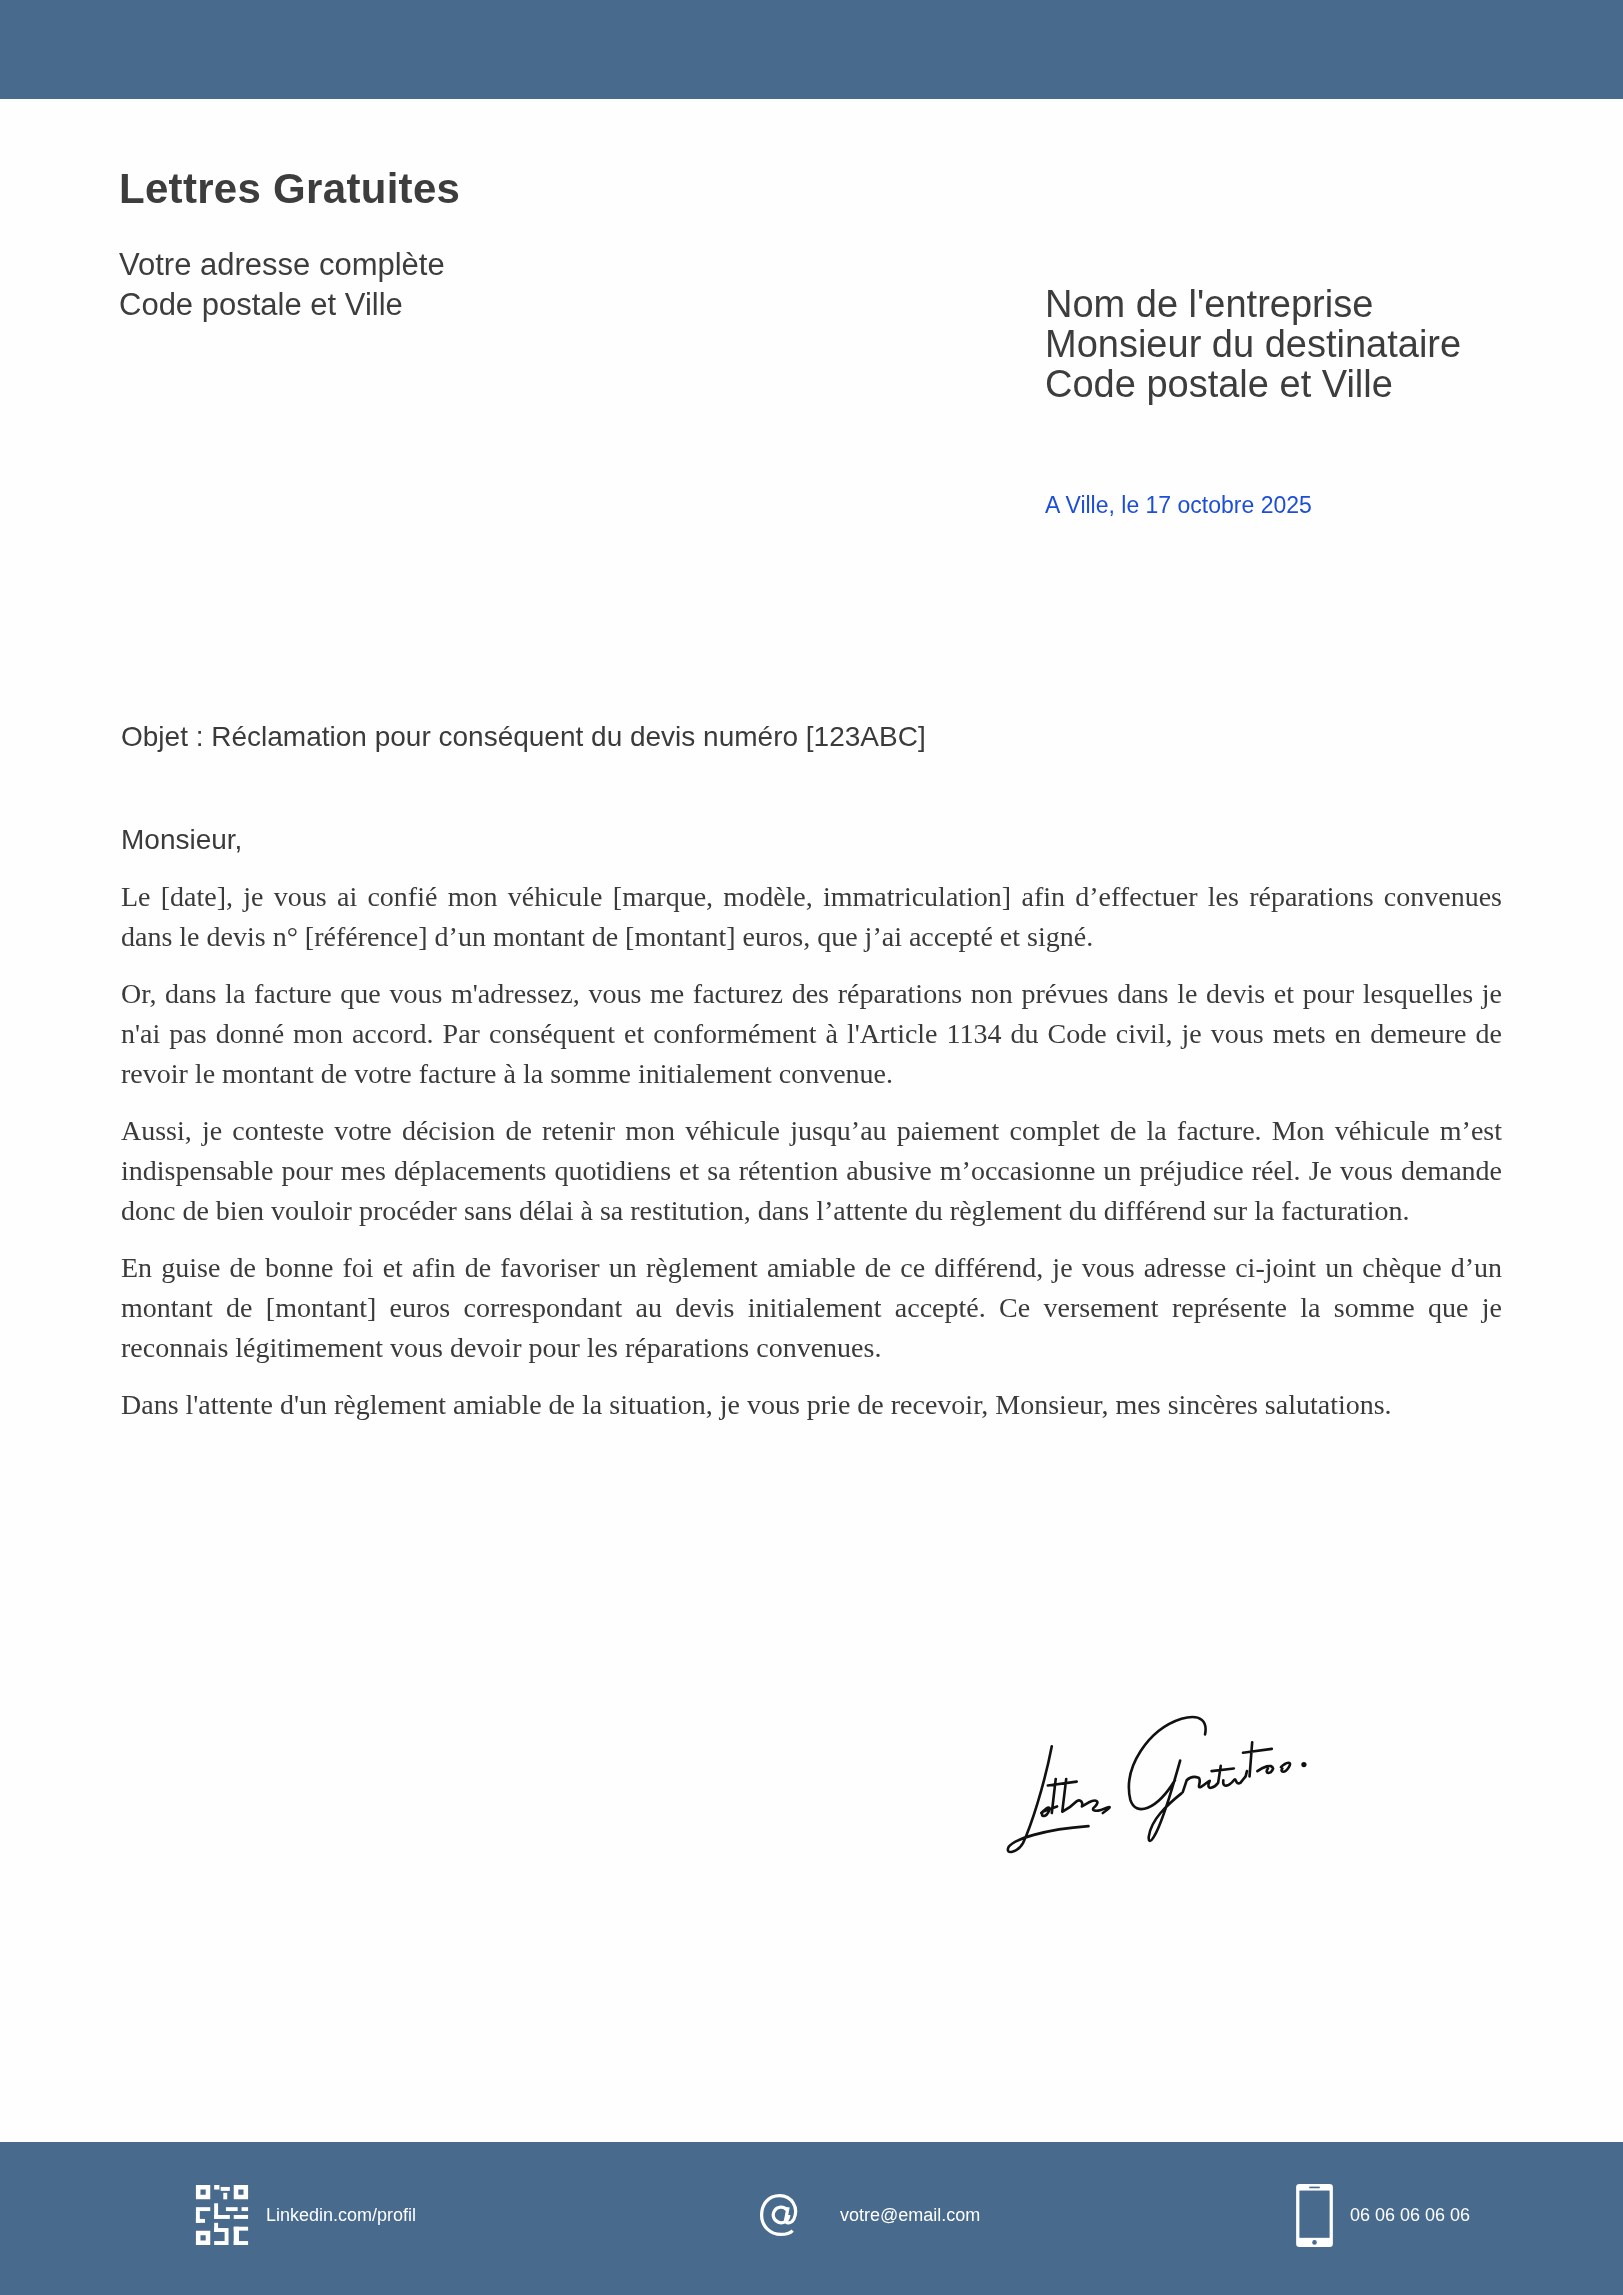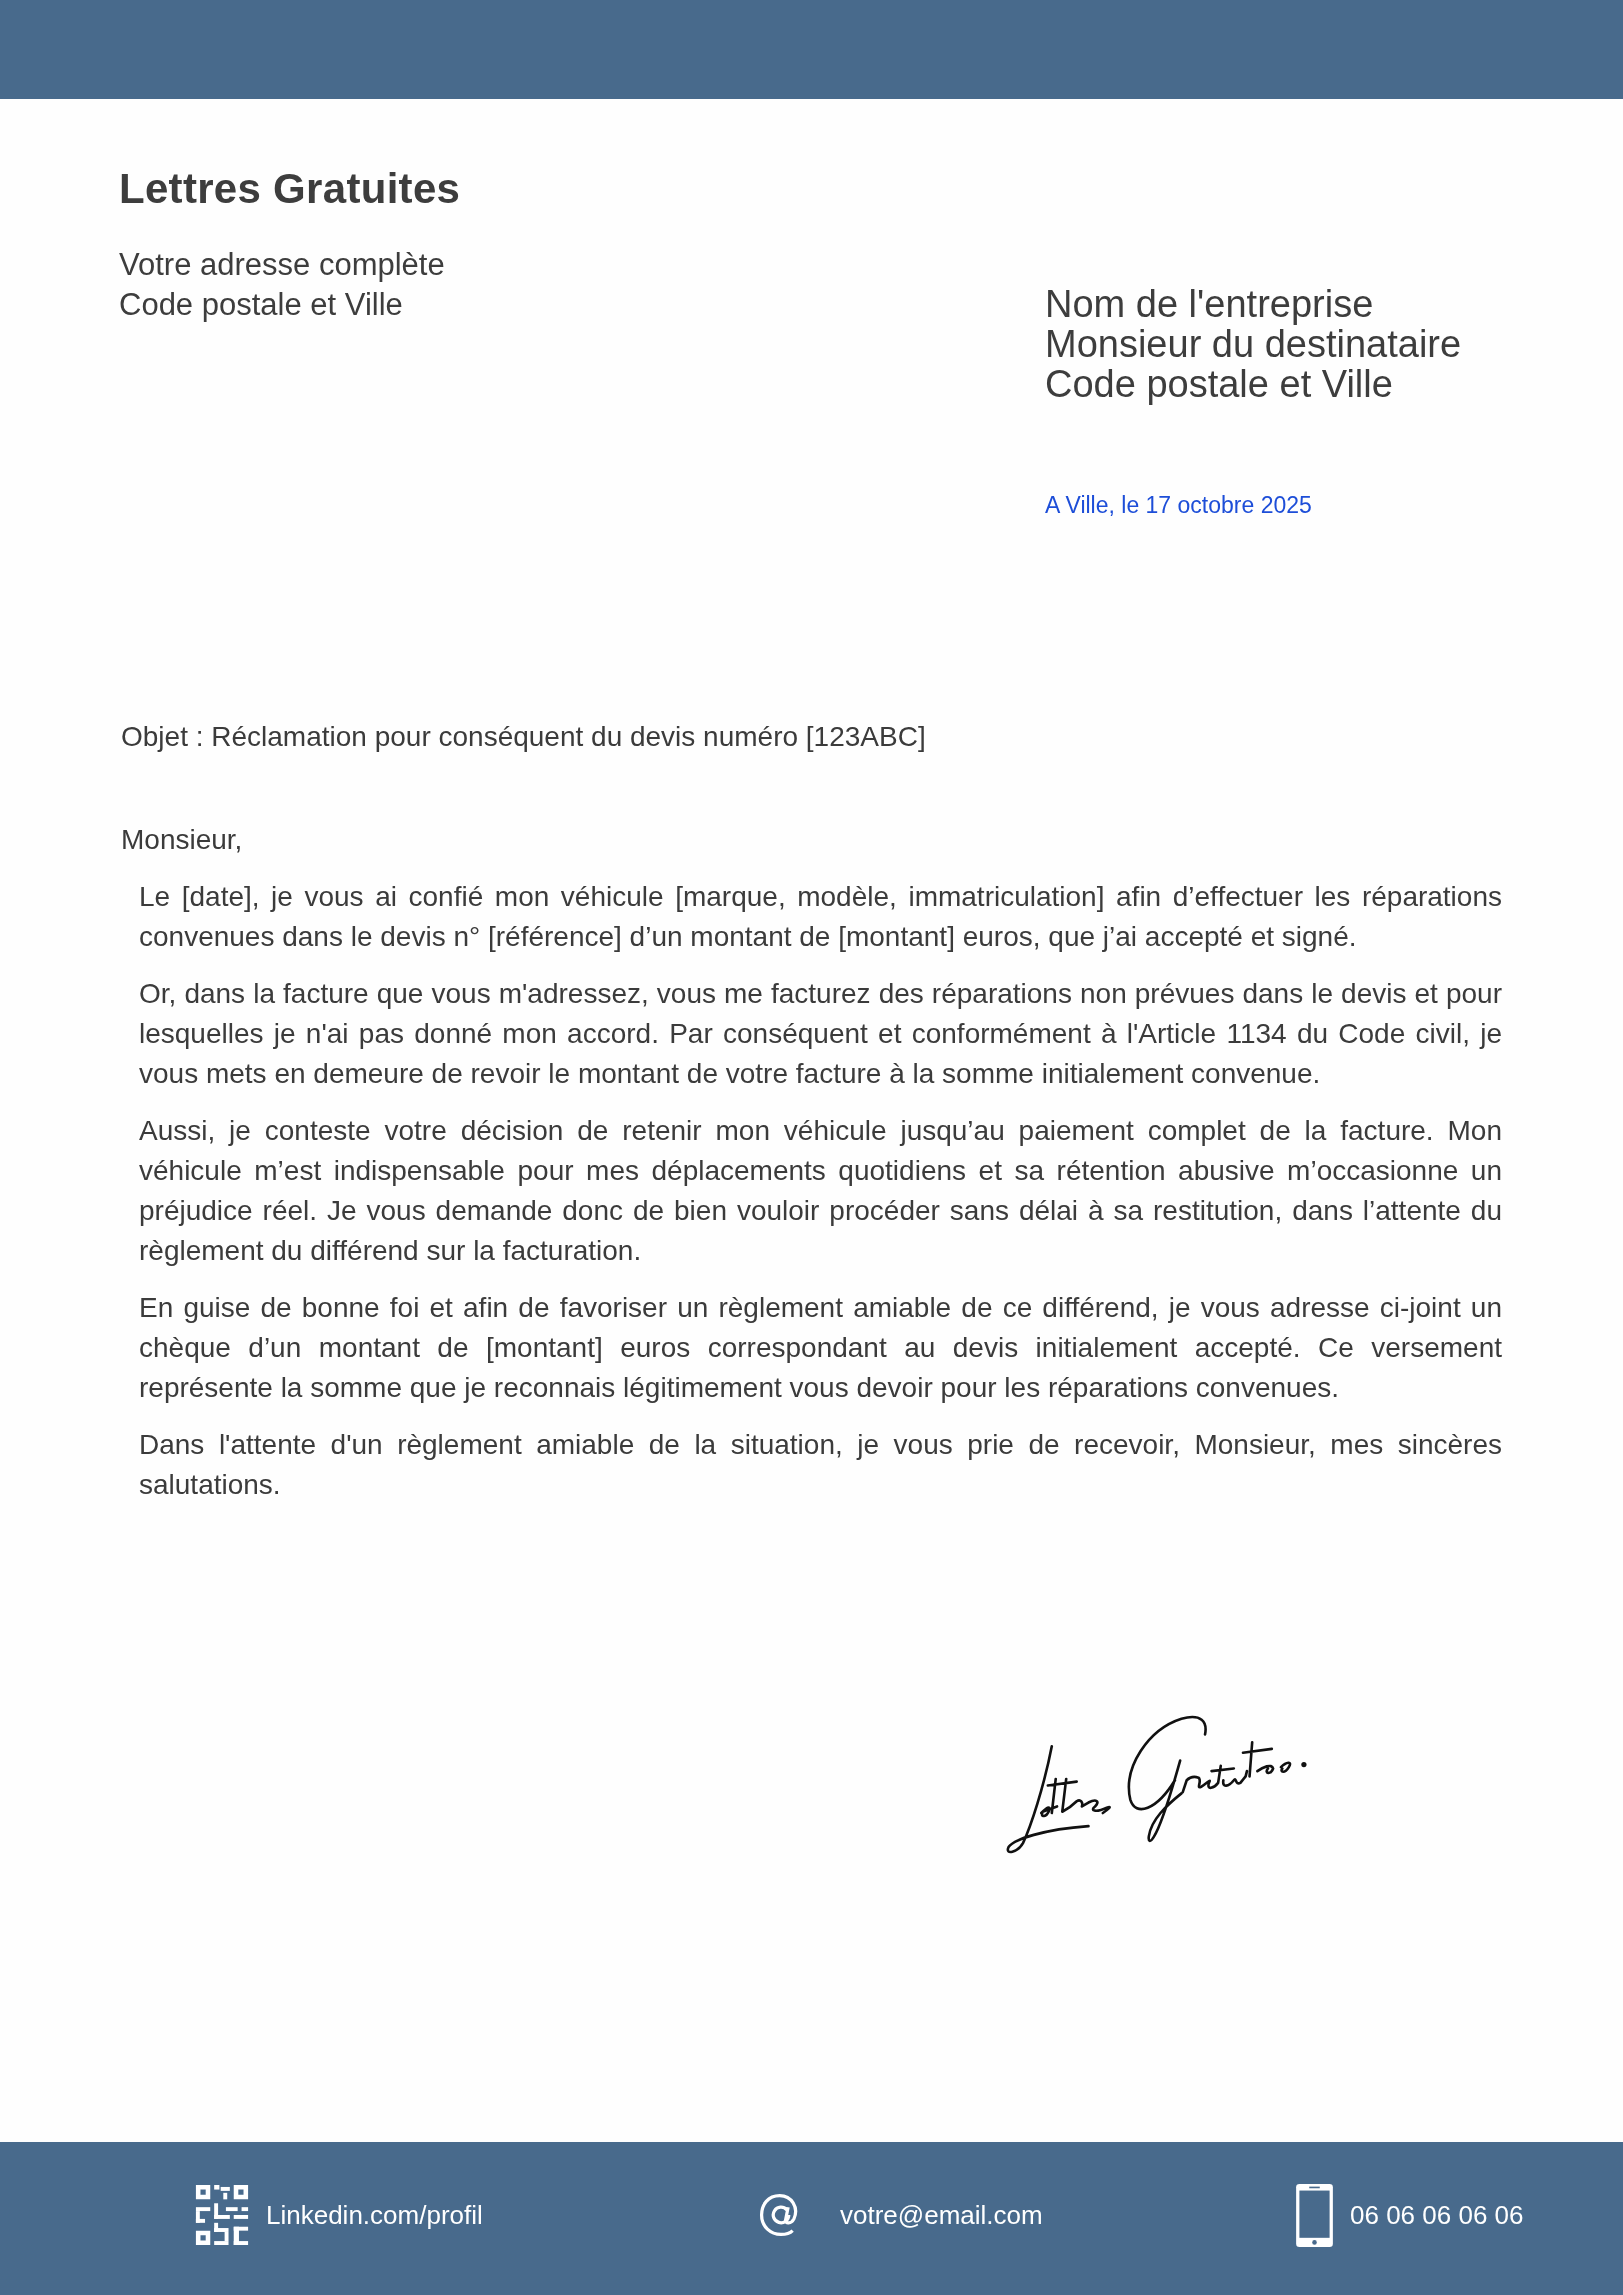--- a/index.html
+++ b/index.html
@@ -31,31 +31,31 @@
     position: absolute; left: 1045px; top: 492px;
     font-size: 23px; color: #1d4ed8;
   }
 
   .letter-body {
     position: absolute; left: 121px; top: 717px; width: 1381px;
     font-size: 28px; line-height: 40px; color: #3b3b3b;
   }
   .object-line { margin: 0; }
   .salutation { margin: 63px 0 0 0; }
-  .para { margin: 17px 0 0 18px; text-align: justify; }
+  .para { margin: 17px 0 0 0; text-align: justify; font-family: Liberation Serif, serif; }
 
   .signature {
     position: absolute; left: 985px; top: 1695px; width: 406px; height: 164px;
   }
 
   .footer-item {
     position: absolute; top: 2179px; height: 72px;
     display: flex; align-items: center; color: #ffffff;
   }
-  .footer-item .txt { font-size: 26px; margin-left: 17px; text-align: right; }
+  .footer-item .txt { font-size: 18px; margin-left: 17px; text-align: right; }
   .fi-linkedin { left: 195px; }
   .fi-email { left: 759px; gap: 20px; }
   .fi-phone { left: 1249px; padding-left: 47px; }
   .icon svg { display: block; }
 </style>
 </head>
 <body>
 
 <div class="band header-band"></div>
 

